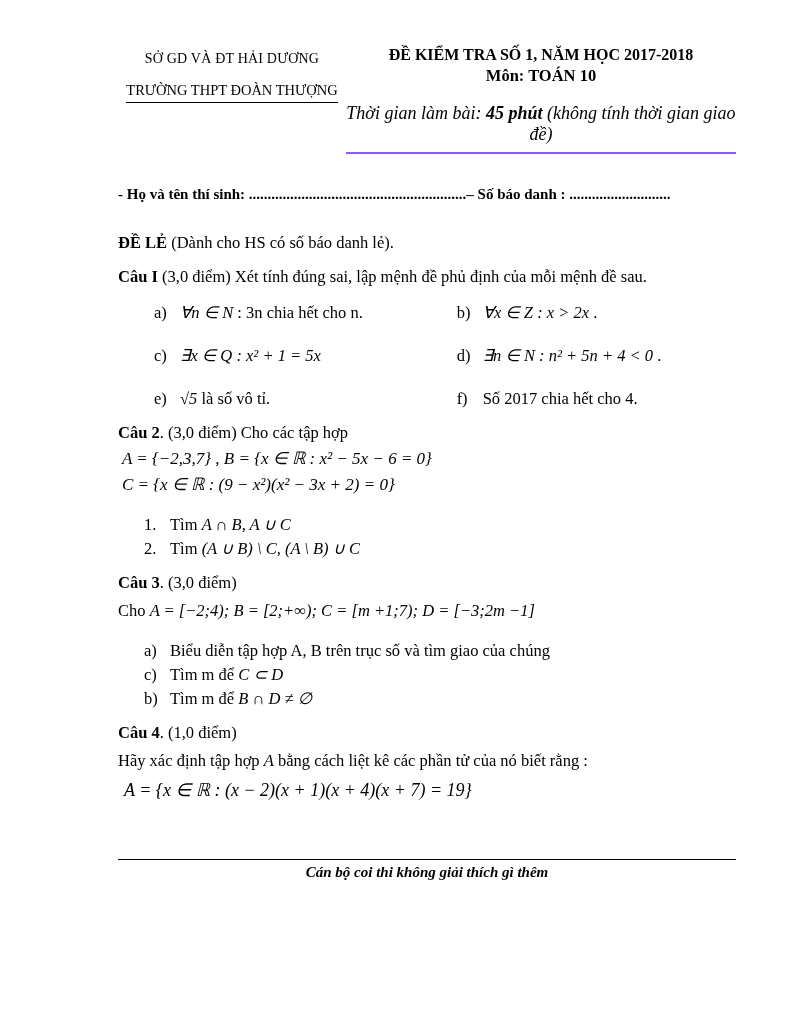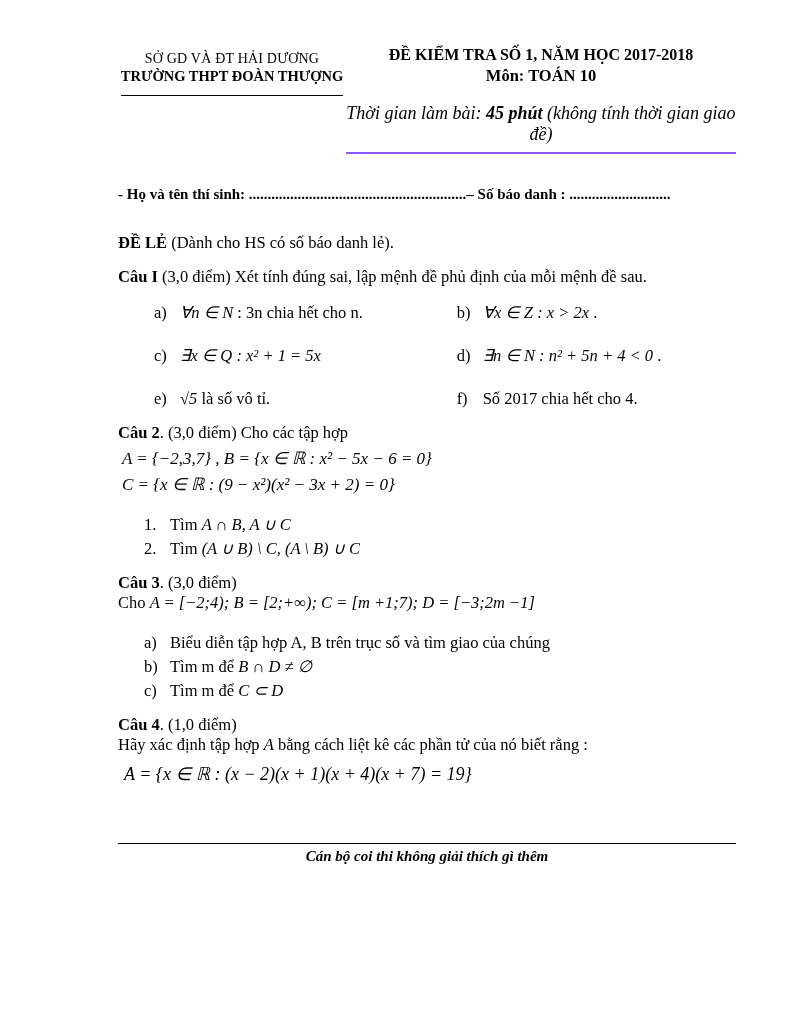--- a/index.html
+++ b/index.html
@@ -16,25 +16,25 @@
     width: 792px; height: 1024px;
     padding: 46px 56px 0 118px;
     overflow: hidden;
   }
 
   
   .header { display: flex; align-items: flex-start; }
   .header-left { width: 228px; text-align: center; padding-top: 5px; }
   .dept { font-size: 14px; letter-spacing: 0.2px; }
   .school {
-    font-size: 14.5px; font-weight: bold;
+    font-size: 14.5px; font-weight: normal;
     display: inline-block;
     border-bottom: 1.5px solid #000;
-    padding-bottom: 10px;
-    margin-top: 1px;
+    padding-bottom: 3px;
+    margin-top: 15px;
   }
   .header-right {
     flex: 1;
     text-align: center;
     border-bottom: 2px solid #8b5cf6;
     padding-bottom: 7px;
   }
   .exam-title { font-size: 16px; font-weight: bold; }
   .exam-subject { font-size: 16.5px; font-weight: bold; margin-top: 2px; }
   .exam-duration { font-size: 18px; font-style: italic; margin-top: 17px; }
@@ -64,21 +64,21 @@
   .li-label { display: inline-block; min-width: 26px; }
 
   .set-line {
     font-size: 17px;
     font-style: italic;
     margin: 5px 0 0 4px;
   }
   .sub-items { margin: 20px 0 0 26px; font-size: 16.5px; }
   .sub-items .row { margin-top: 4px; }
 
-  .given-line { margin-top: 0; font-size: 16.5px; }
+  .given-line { margin-top: 8px; font-size: 16.5px; }
 
   .q4-formula {
     font-size: 18px;
     font-style: italic;
     margin: 8px 0 0 6px;
   }
 
   
   .footer {
     margin-top: 58px;
@@ -157,24 +157,24 @@
     <span class="bold">Câu 3</span><span>. (3,0 điểm)</span>
   </div>
   <div class="given-line">
     <span>Cho </span><span class="math">A = [−2;4); B = [2;+∞); C = [m +1;7); D = [−3;2m −1]</span>
   </div>
   <div class="sub-items">
     <div class="row">
       <span class="li-label">a)</span><span>Biểu diễn tập hợp A, B trên trục số và tìm giao của chúng</span><span class="math"></span>
     </div>
     <div class="row">
-      <span class="li-label">b)</span><span>Tìm m để </span><span class="math">B ∩ D ≠ ∅</span>
+      <span class="li-label">c)</span><span>Tìm m để </span><span class="math">C ⊂ D</span>
     </div>
     <div class="row">
-      <span class="li-label">c)</span><span>Tìm m để </span><span class="math">C ⊂ D</span>
+      <span class="li-label">b)</span><span>Tìm m để </span><span class="math">B ∩ D ≠ ∅</span>
     </div>
   </div>
 
   <div class="q-title">
     <span class="bold">Câu 4</span><span>. (1,0 điểm)</span>
   </div>
   <div class="given-line">
     <span>Hãy xác định tập hợp </span><span class="math">A</span><span> bằng cách liệt kê các phần tử của nó biết rằng :</span>
   </div>
   <div class="q4-formula">A = {x ∈ ℝ : (x − 2)(x + 1)(x + 4)(x + 7) = 19}</div>

